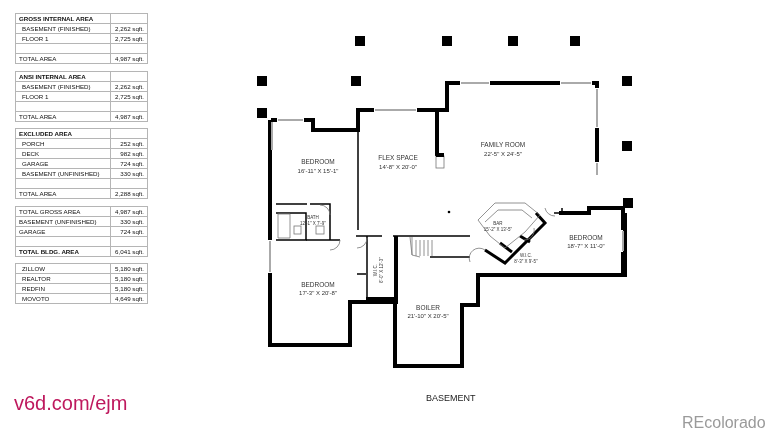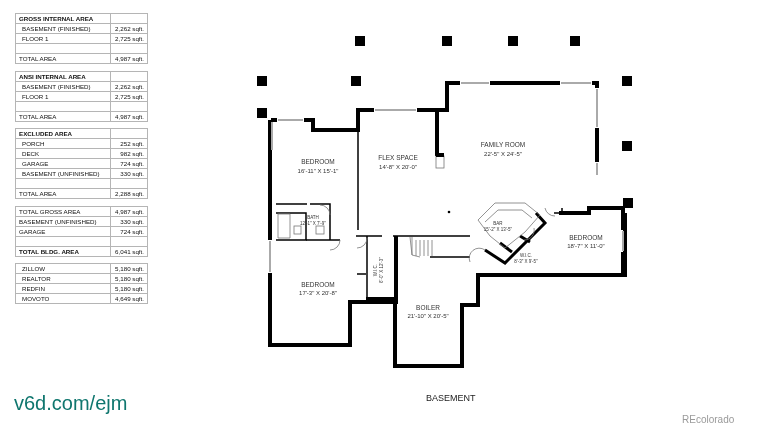--- a/index.html
+++ b/index.html
@@ -4,23 +4,23 @@
 <style>
   html, body { margin:0; padding:0; background:#fff; }
   body { width:768px; height:432px; position:relative; overflow:hidden; font-family:"Liberation Sans", sans-serif; color:#111; }
   .tbl { position:absolute; left:15px; width:133px; border-collapse:collapse; font-size:6.2px; }
   .tbl td { border:1px solid #b5b5b5; padding:0 3px; height:9px; line-height:9px; white-space:nowrap; }
   .tbl td.v { width:30px; text-align:right; padding-right:3px; }
   .tbl td.hdr { font-weight:bold; }
   .tbl td.ind { padding-left:6px; }
   .tbl td.bold { font-weight:bold; }
   #plan { position:absolute; left:0; top:0; }
-  .url { position:absolute; left:14px; top:392px; font-size:20px; color:#0f766e; }
+  .url { position:absolute; left:14px; top:392px; font-size:20px; color:#be185d; }
   .floor-label { position:absolute; left:426px; top:393px; font-size:9px; color:#222;text-align:center; }
-  .brand { position:absolute; left:682px; top:414px; font-size:10px; color:#9a9a9a; }
+  .brand { position:absolute; left:682px; top:414px; font-size:16px; color:#9a9a9a; }
   .rl { font-family:"Liberation Sans", sans-serif; fill:#333; text-anchor:middle; }
 </style>
 </head>
 <body>
 
 <table class="tbl" style="top:13px">
   <tbody>
       <tr>
         <td class="hdr">GROSS INTERNAL AREA</td>
         <td class="v"></td>

